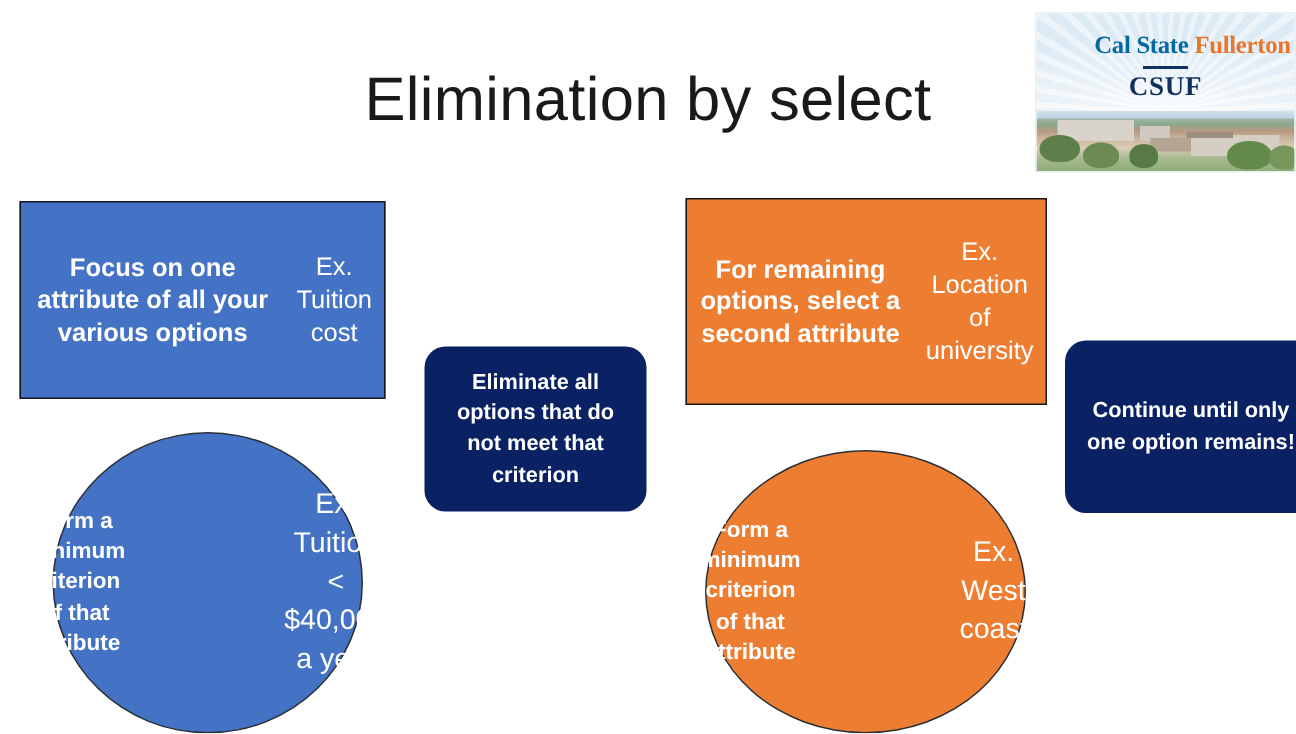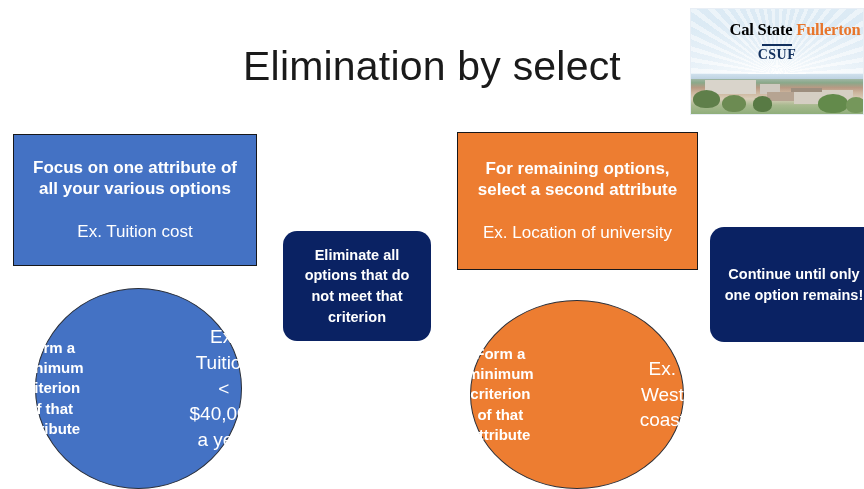--- a/index.html
+++ b/index.html
@@ -68,39 +68,39 @@
     left: 0;
     top: 11px;
     width: 100%;
     text-align: center;
     font-family: "Liberation Serif", serif;
     font-size: 16.5px;
     font-weight: 700;
     letter-spacing: -0.2px;
     white-space: nowrap;
   }
-  .wm-navy { color: #000000; margin-left: 36px; }
+  .wm-navy { color: #0369a1; margin-left: 36px; }
   .wm-orange { color: #e8762c; }
   #logo-rule {
     position: absolute;
     left: 50%;
     top: 35px;
     width: 30px;
     height: 2px;
     margin-left: -15px;
     background: #12305e;
   }
   #logo-csuf {
     position: absolute;
     left: 0;
     top: 38px;
     width: 100%;
     text-align: center;
     font-family: "Liberation Serif", serif;
-    font-size: 14px;
+    font-size: 18px;
     font-weight: 700;
     color: #12305e;
     letter-spacing: 0.5px;
   }
   #logo-photo {
     position: absolute;
     left: 0;
     top: 62%;
     width: 100%;
     height: 38%;
@@ -121,21 +121,21 @@
     position: absolute;
     background: #b6a492;
   }
 
   
   .step-box {
     position: absolute;
     box-sizing: border-box;
     border: 1.5px solid #17171a;
     display: flex;
-    flex-direction: column;
+    flex-direction: row;
     align-items: center;
     justify-content: center;
     color: #ffffff;
     text-align: center;
   }
   .step-circle {
     position: absolute;
     box-sizing: border-box;
     border-radius: 50%;
     border: 1.5px solid #2b2f38;

